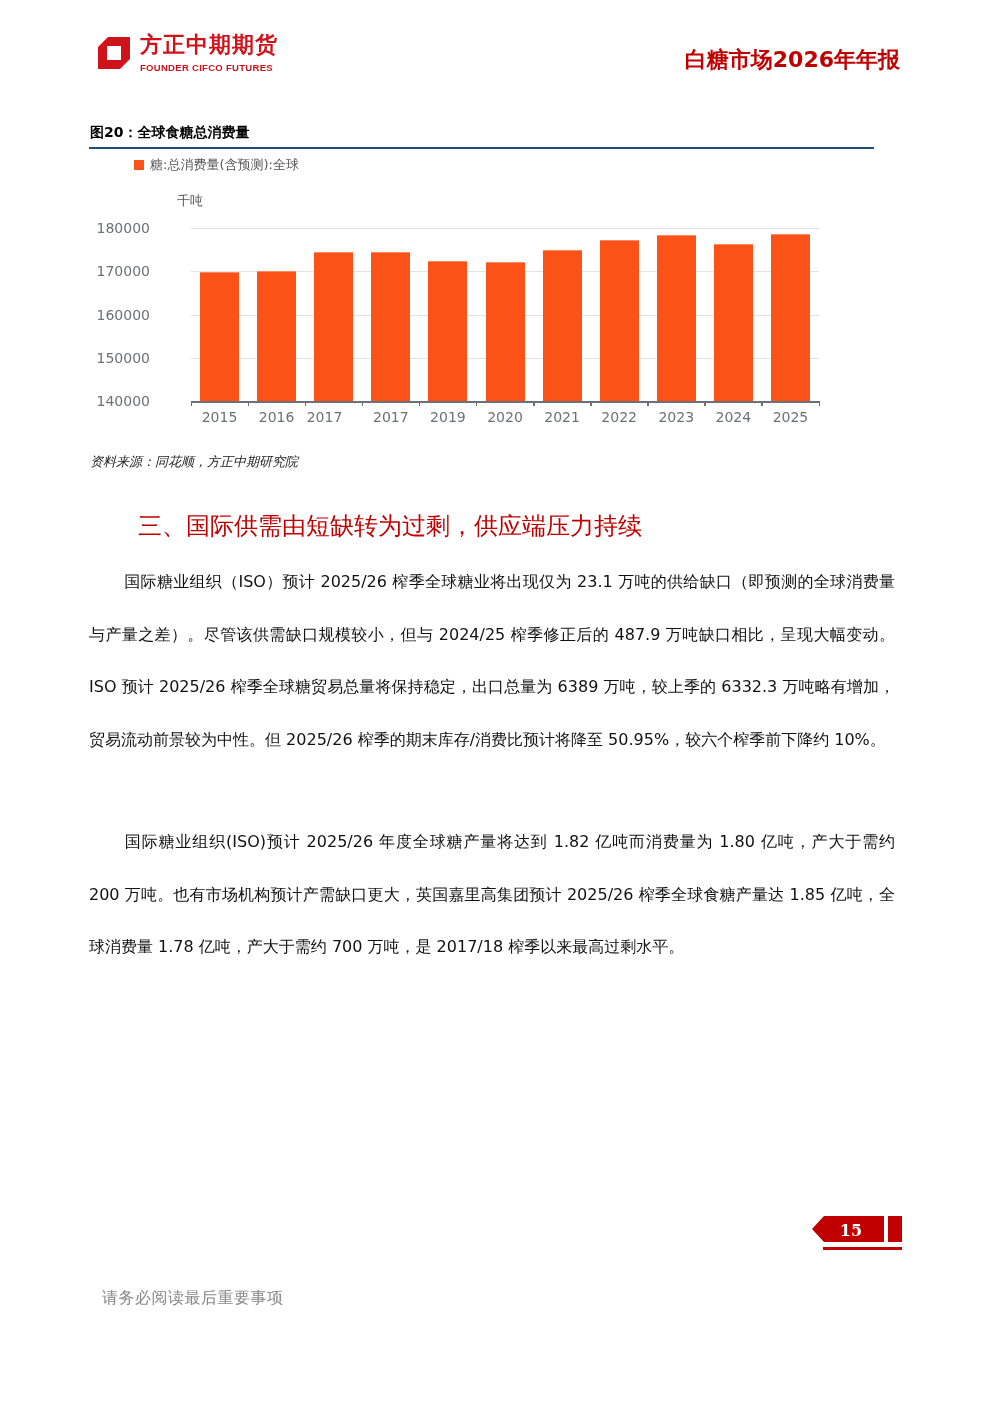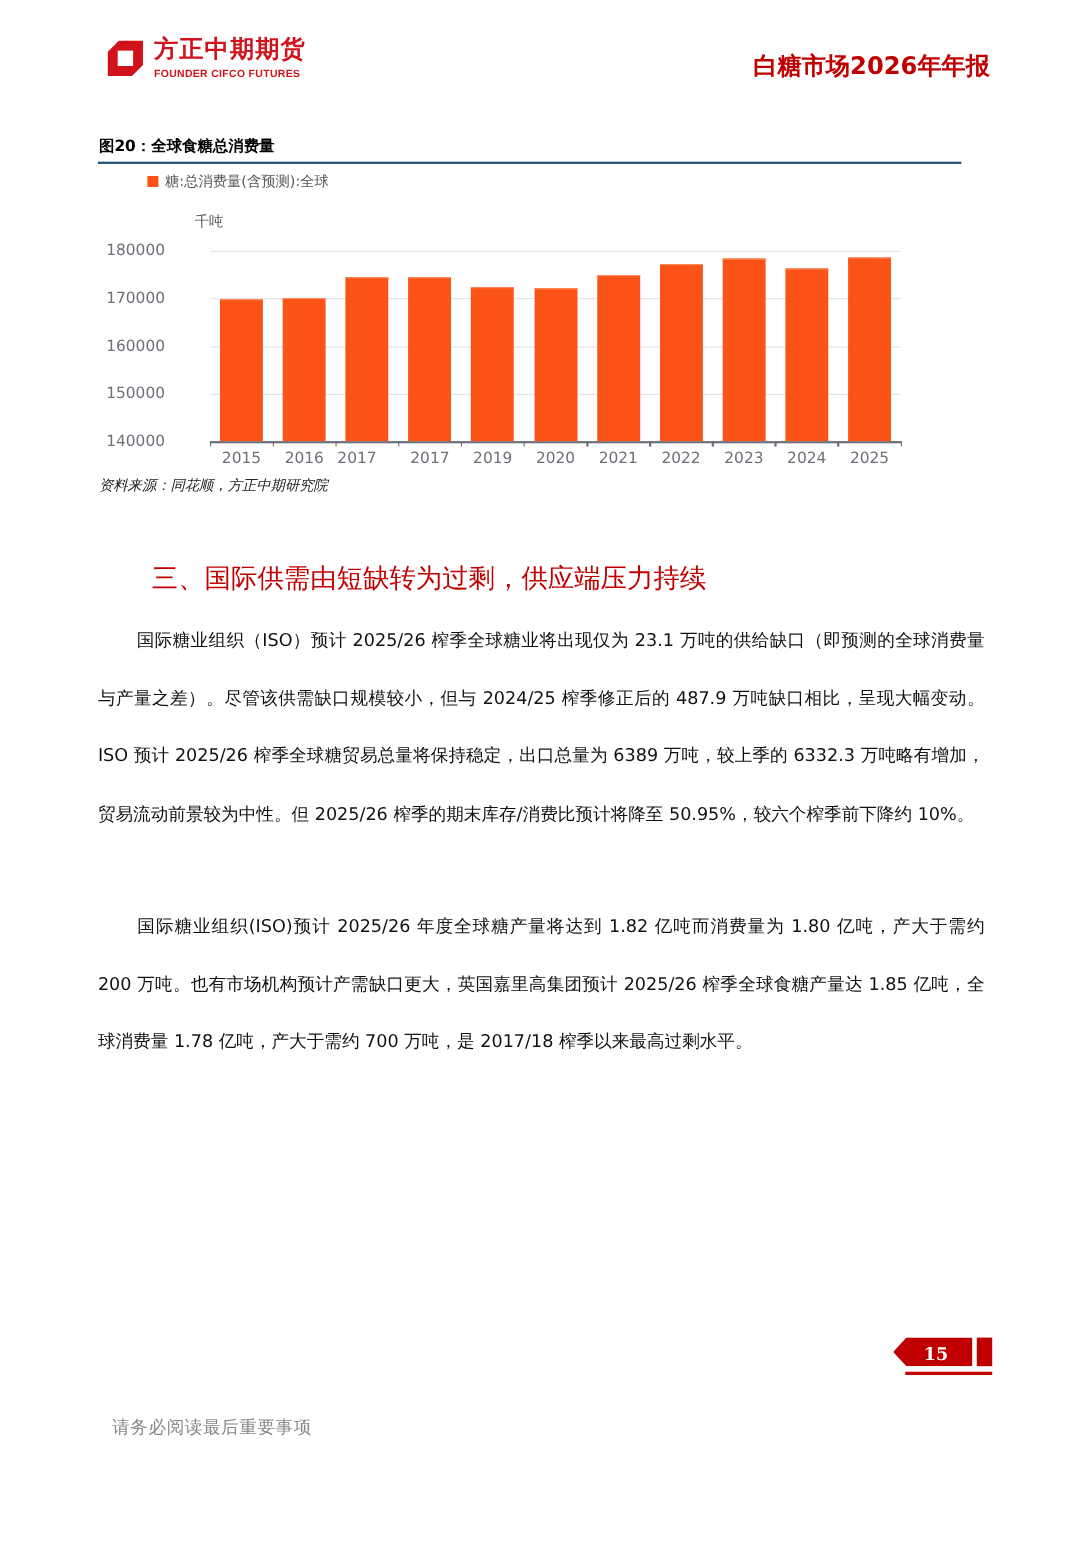--- a/index.html
+++ b/index.html
@@ -24,21 +24,21 @@
 
   
   .chart { left: 0; top: 0; width: 960px; height: 440px; }
   .ytick { position: absolute; right: 810px; font-size: 14px; color: #6e7079; text-align: right; white-space: nowrap; transform: translateY(-50%); }
   .gridline { position: absolute; left: 191px; width: 628px; height: 1px; background: #e0e3ec; }
   .axis-line { position: absolute; left: 191px; top: 401px; width: 629px; height: 1.5px; background: #6e7079; }
   .axis-tick { position: absolute; top: 401px; width: 1.5px; height: 5px; background: #6e7079; }
   .bar { position: absolute; background: #fb5218; border-top: 1px solid #fd8a60; box-sizing: border-box; }
   .xtick { position: absolute; top: 409px; font-size: 14px; color: #6e7079; width: 57px; text-align: center; }
 
-  .source { left: 90px; top: 432px; font-size: 13px; font-style: italic; color: #222; white-space: nowrap; }
+  .source { left: 90px; top: 453px; font-size: 13px; font-style: italic; color: #222; white-space: nowrap; }
 
   
   .section-heading { left: 138px; top: 510px; font-size: 24px; color: #c00000; white-space: nowrap; }
 
   
   .para { left: 89px; width: 806px; font-size: 16px; line-height: 52.5px; color: #111; text-align: justify; }
   .para .indent { display: inline-block; width: 35px; }
   .p1 { top: 556px; }
   .p2 { top: 816px; }
 

